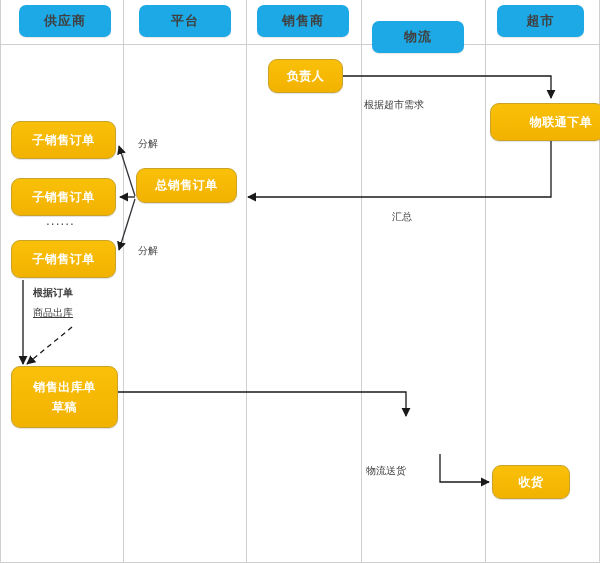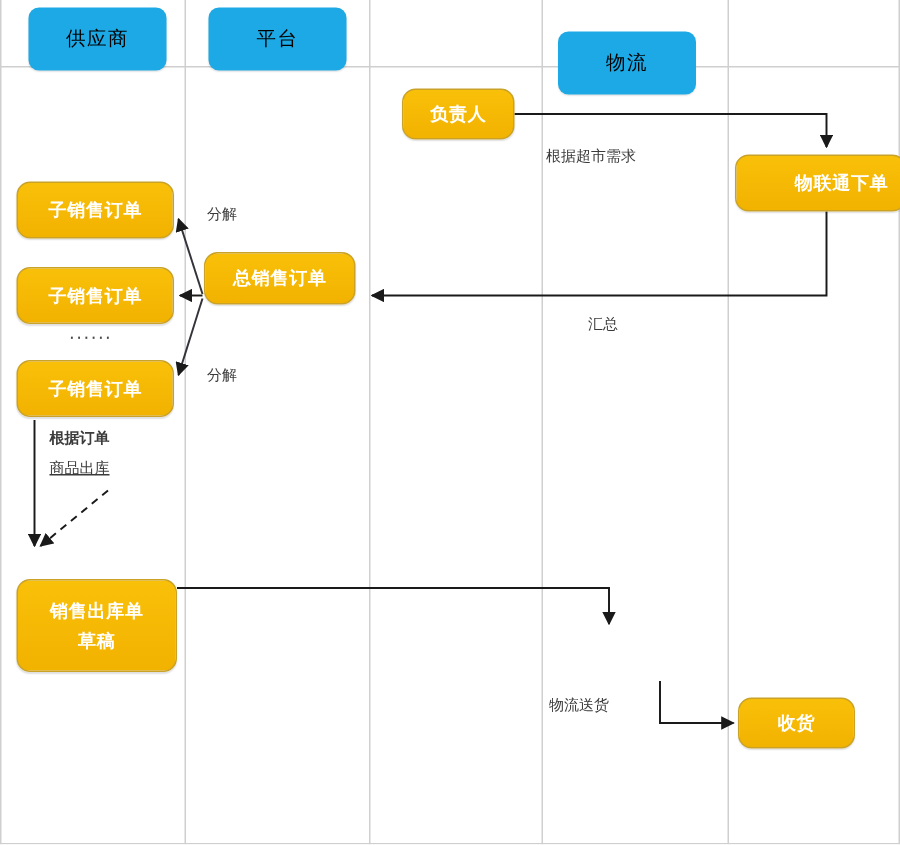--- a/index.html
+++ b/index.html
@@ -34,26 +34,26 @@
     width: 600px;
     height: 1px;
     background: #cfcfcf;
   }
   .frame-edge-l { position:absolute; left:0; top:0; width:1px; height:563px; background:#cfcfcf; }
   .frame-edge-r { position:absolute; left:599px; top:0; width:1px; height:563px; background:#cfcfcf; }
 
   
   .lane-header {
     position: absolute;
-    height: 42px;
+    height: 32px;
     background: #1CA9E5;
     border-radius: 7px;
-    color: #000000;
+    color: #404040;
     font-size: 13px;
-    font-weight: normal;
+    font-weight: bold;
     display: flex;
     align-items: center;
     justify-content: center;
     letter-spacing: 1px;
     box-shadow: 0 1px 1px rgba(0,0,0,0.10);
   }
 
   
   .node {
     position: absolute;
@@ -111,21 +111,23 @@
     <div class="grid-line-h" style="top:44px;"></div>
     <div class="grid-line-h" style="top:562px;"></div>
     <div class="lane-sep" style="left:123px;"></div>
     <div class="lane-sep" style="left:246px;"></div>
     <div class="lane-sep" style="left:361px;"></div>
     <div class="lane-sep" style="left:485px;"></div>
   </div>
 
   <div class="lane-header" style="left:19px;  top:5px; width:92px;">供应商</div>
   <div class="lane-header" style="left:139px; top:5px; width:92px;">平台</div>
+  <div class="lane-header" style="left:257px; top:5px; width:92px;">销售商</div>
   <div class="lane-header" style="left:372px; top:5px; width:92px;margin-top:16px;">物流</div>
+  <div class="lane-header" style="left:497px; top:5px; width:87px;">超市</div>
 
   <svg id="wires" viewBox="0 0 600 563">
     <defs>
       <marker id="arrow" viewBox="0 0 10 10" refX="9" refY="5" markerWidth="7" markerHeight="7" orient="auto-start-reverse">
         <path d="M 0 0 L 10 5 L 0 10 z" fill="#1a1a1a"></path>
       </marker>
     </defs>
 
     <path d="M 343 76 L 551 76 L 551 98" fill="none" stroke="#1a1a1a" stroke-width="1.3" marker-end="url(#arrow)"></path>
 
@@ -163,21 +165,21 @@
   </div>
 
   <div class="node" style="left:11px; top:240px; width:105px; height:38px;">
     <span>子销售订单</span>
   </div>
 
   <div class="node" style="left:136px; top:168px; width:101px; height:35px;">
     <span>总销售订单</span>
   </div>
 
-  <div class="node" style="left:11px; top:386px; width:107px; height:62px;justify-content:center;">
+  <div class="node" style="left:11px; top:366px; width:107px; height:62px;justify-content:center;">
     <span>销售出库单</span>
     <span>草稿</span>
   </div>
 
 
   <div class="node" style="left:492px; top:465px; width:78px; height:34px;">
     <span>收货</span>
   </div>
 
   <div class="edge-label" style="left:364px; top:97px;">根据超市需求</div>

